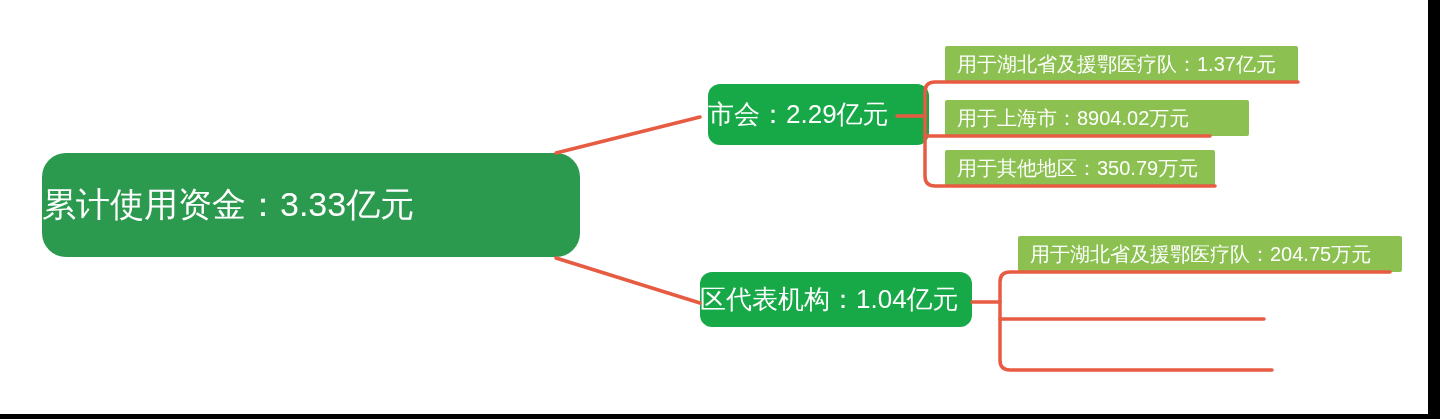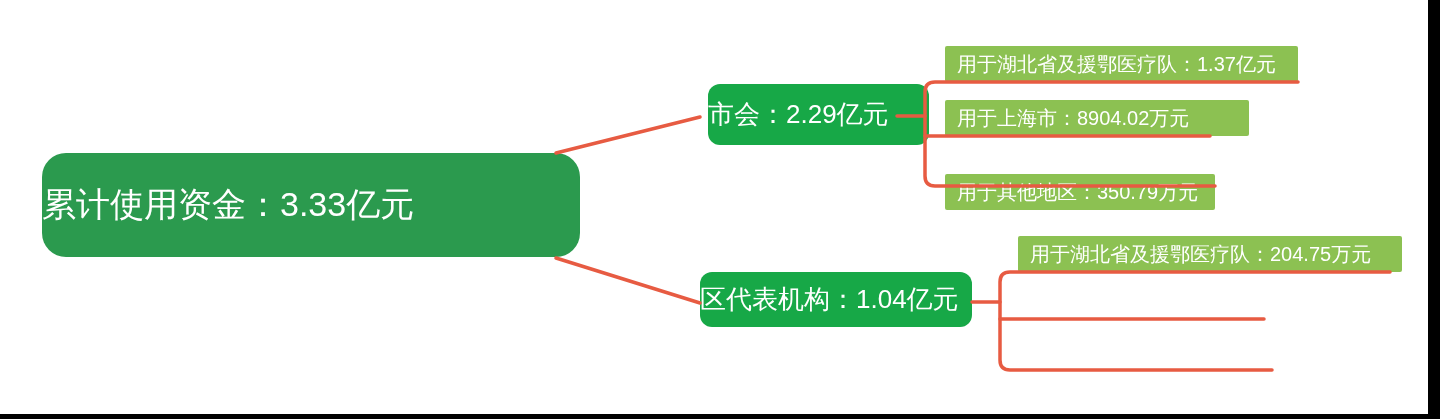--- a/index.html
+++ b/index.html
@@ -52,21 +52,21 @@
   .node-branch.b2{left:700px;top:272px;width:272px;height:55px;}
   .node-leaf{
     background:var(--leaf-green);
     border-radius:2px;
     font-size:20px;
     height:36px;
     padding:0 12px;
   }
   .node-leaf.l1{left:945px;top:46px;width:353px;}
   .node-leaf.l2{left:945px;top:100px;width:304px;}
-  .node-leaf.l3{left:945px;top:150px;width:270px;margin-top:24px;}
+  .node-leaf.l3{left:945px;top:150px;width:270px;}
   .node-leaf.l4{left:1018px;top:236px;width:384px;}
   .node-leaf.l5{left:1016px;top:283px;width:248px;}
   .node-leaf.l6{left:1016px;top:334px;width:256px;}
   .edge-right{
     position:absolute;right:0;top:0;width:12px;height:419px;
     background:var(--frame);z-index:3;
   }
   .edge-bottom{
     position:absolute;left:0;bottom:0;width:1440px;height:5px;
     background:var(--frame);z-index:3;

